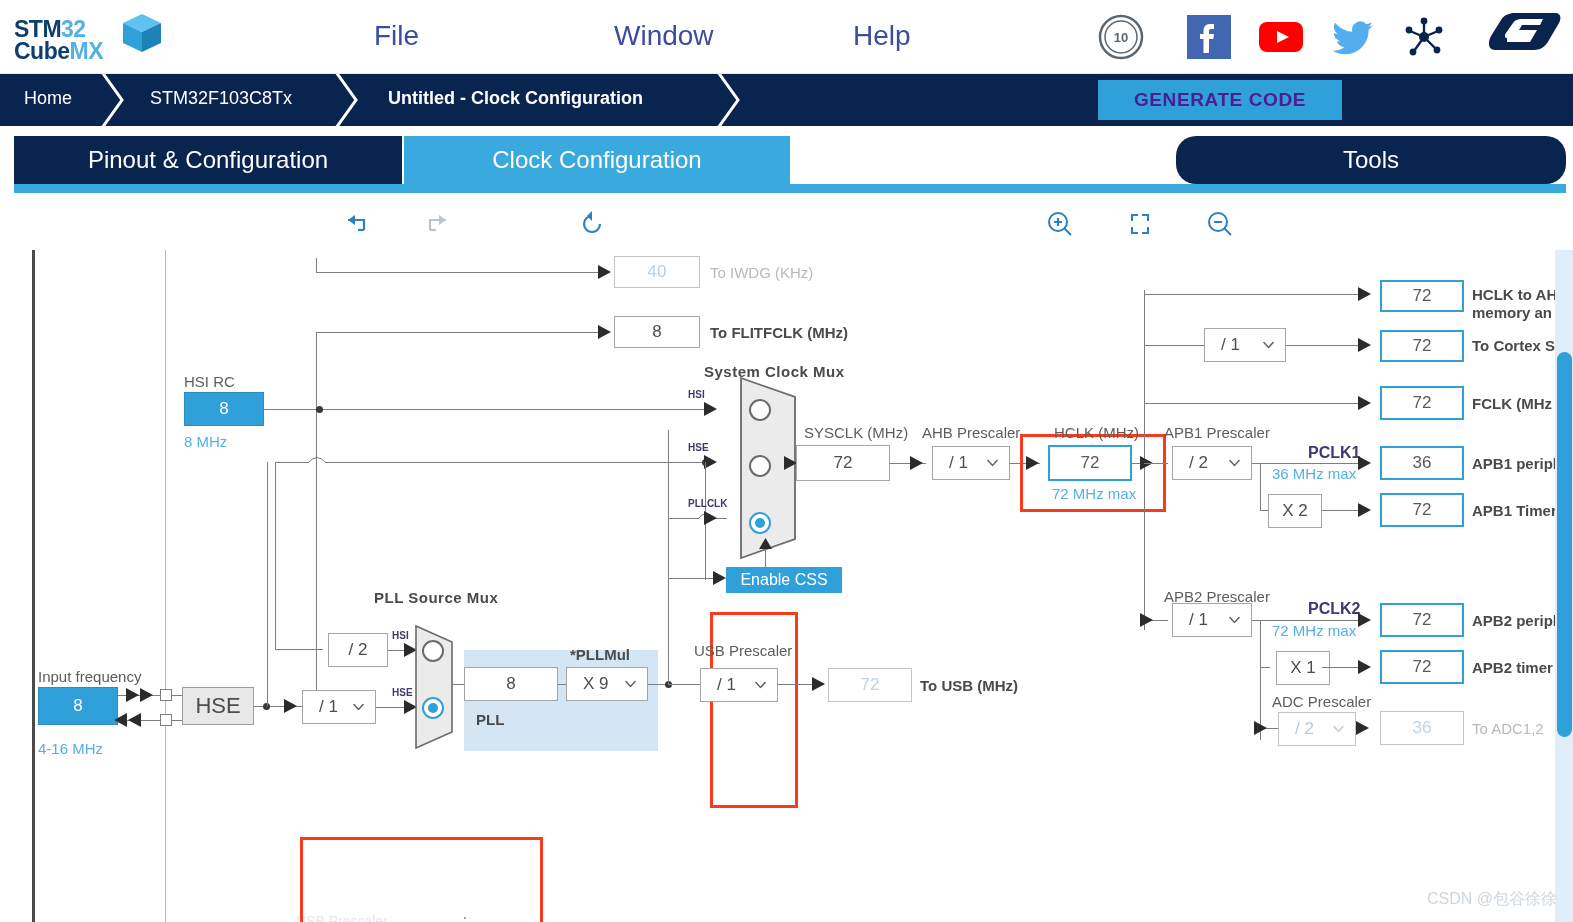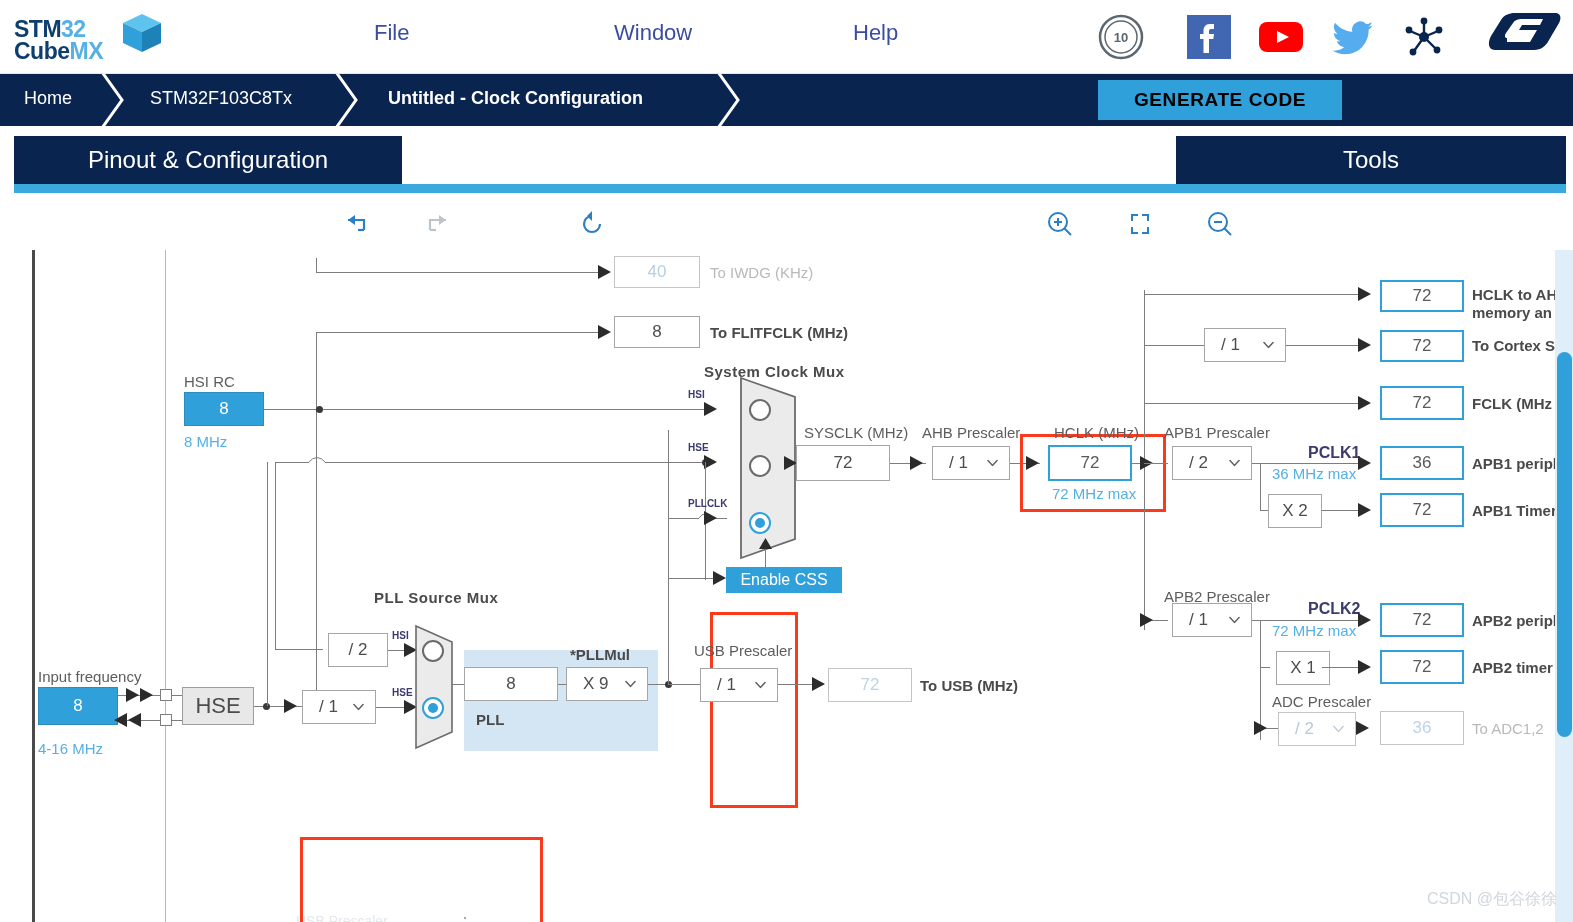--- a/index.html
+++ b/index.html
@@ -25,21 +25,21 @@
   .logo-text2 {
     position: absolute; left: 0; top: 30px;
     font-size: 23px; font-weight: bold; letter-spacing: -0.5px;
   }
   .c-dark { color: #0d3e6e; }
   .c-lt { color: #55b0e5; }
   .logo-cube { position: absolute; left: 105px; top: 2px; }
 
   .menu-item {
     position: absolute; top: 20px;
-    font-size: 22px; color: #3b4da0; cursor: pointer;
+    font-size: 28px; color: #3b4da0; cursor: pointer;
   }
   .menu-file { left: 374px; }
   .menu-window { left: 614px; }
   .menu-help { left: 853px; }
 
   .social { position: absolute; top: 13px; width: 48px; height: 48px; cursor: pointer; }
   .s-badge   { left: 1097px; }
   .s-fb      { left: 1185px; }
   .s-yt      { left: 1257px; }
   .s-tw      { left: 1329px; }
@@ -56,41 +56,41 @@
     white-space: nowrap;
   }
   .crumb-home { left: 24px; }
   .crumb-dev  { left: 150px; }
   .crumb-proj { left: 388px; font-weight: bold; }
   .chev {
     position: absolute; top: 74px; width: 36px; height: 52px; pointer-events: none;
   }
   .gen-code {
     position: absolute; left: 1098px; top: 80px; width: 244px; height: 40px;
-    background: #2fa0da; color: #000000; font-size: 19px; font-weight: bold;
+    background: #2fa0da; color: #4c1d95; font-size: 19px; font-weight: bold;
     letter-spacing: 0.6px; display: flex; align-items: center; justify-content: center;
     cursor: pointer;
   }
 
   
   .tabbar {
     position: absolute; left: 0; top: 126px; width: 1573px; height: 72px;
     background: #ffffff;
   }
   .tab {
     position: absolute; top: 10px; height: 48px;
     display: flex; align-items: center; justify-content: center;
     color: #ffffff; font-size: 24px; cursor: pointer;
     background: #0a2450;
   }
   .tab.active { background: #3aa9de; }
   .tab-1 { left: 14px;   width: 388px; }
   .tab-2 { left: 404px;  width: 386px; }
   .tab-3 { left: 792px;  width: 382px; }
-  .tab-4 { left: 1176px; width: 390px; }
+  .tab-4 { left: 1176px; width: 390px; border-radius: 20px; }
   .tab-underline {
     position: absolute; left: 14px; top: 58px; width: 1552px; height: 9px;
     background: #3aa9de;
   }
 
   
   .toolbar {
     position: absolute; left: 0; top: 198px; width: 1573px; height: 52px;
     background: #ffffff;
   }
@@ -284,20 +284,21 @@
   <svg class="chev" style="left:330px;" viewBox="0 0 36 52">
     <path d="M6 -2 L26 26 L6 54" fill="none" stroke="#ffffff" stroke-width="3"></path>
   </svg>
   <svg class="chev" style="left:712px;" viewBox="0 0 36 52">
     <path d="M6 -2 L26 26 L6 54" fill="none" stroke="#ffffff" stroke-width="3"></path>
   </svg>
   <div class="gen-code">GENERATE CODE</div>
 
   <div class="tabbar">
     <div class="tab tab-1">Pinout &amp; Configuration</div>
+    <div class="tab tab-2 active">Clock Configuration</div>
     <div class="tab tab-4">Tools</div>
     <div class="tab-underline"></div>
   </div>
 
   <div class="toolbar">
     <svg class="tb-icon tb-undo" viewBox="0 0 36 36">
       <path d="M26 24 L26 14 L10 14" fill="none" stroke="currentColor" stroke-width="2.2"></path>
       <polygon points="10,14 17,9 17,19" fill="currentColor"></polygon>
       <line x1="20" y1="24" x2="26" y2="24" stroke="currentColor" stroke-width="2.2"></line>
     </svg>

